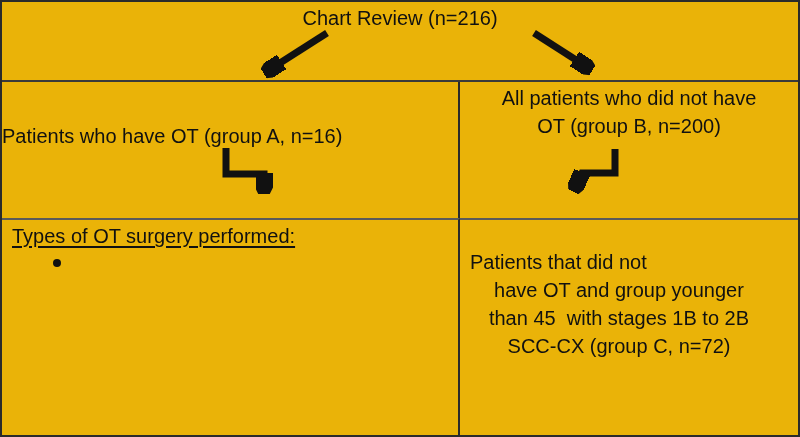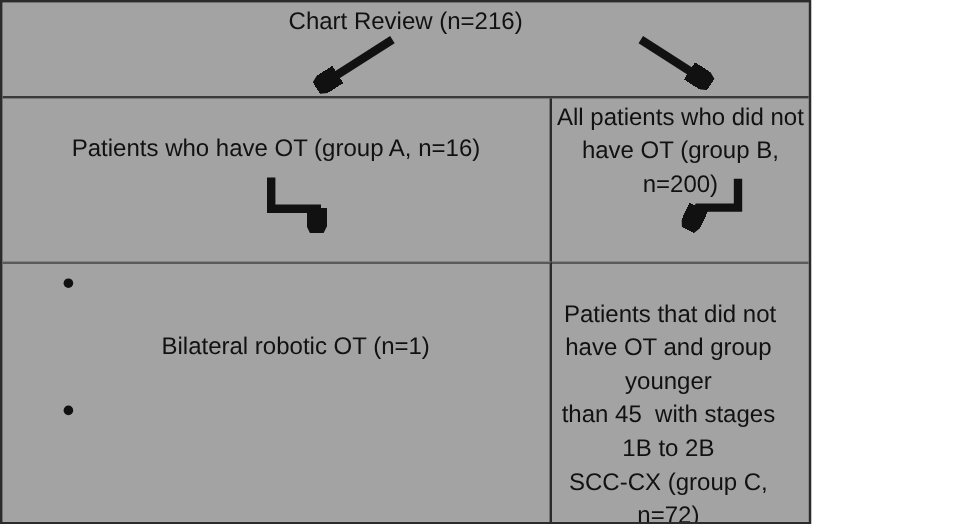--- a/index.html
+++ b/index.html
@@ -3,44 +3,43 @@
 <meta charset="utf-8">
 <style>
   * { box-sizing: border-box; margin: 0; padding: 0; }
   html, body { background: #ffffff; }
   body {
     font-family: "Liberation Sans", "DejaVu Sans", sans-serif;
     color: #111111;
   }
   .figure {
     position: relative;
-    width: 676px;
+    width: 800px;
     height: 437px;
-    background: #a3a3a3;
+    background: #eab308;
     border: 2px solid #2b2b2b;
     overflow: hidden;
   }
   .grid {
     display: grid;
     width: 100%;
     height: 100%;
     grid-template-columns: 458px 1fr;
     grid-template-rows: 80px 136px 1fr;
   }
   .cell { font-size: 20px; line-height: 28px; }
   .cell-top {
     grid-column: 1 / 3;
     border-bottom: 2px solid #3a3a3a;
     text-align: center;
     padding-top: 2px;
   }
   .cell-ml {
     border-right: 2px solid #2b2b2b;
-    text-align: center;
-    padding-top: 28px;
+    padding-top: 40px;
   }
   .cell-mr { padding-top: 2px; border-radius: 19px; }
   .cell-mr .wrapbox {
     max-width: 272px;
     margin: 0 auto;
     text-align: center;
   }
   .cell-bl {
     border-top: 2px solid #5a5a5a;
     border-right: 2px solid #2b2b2b;
@@ -111,25 +110,22 @@
 
     <div class="cell cell-ml">
       <span>Patients who have OT (group A, n=16)</span>
     </div>
 
     <div class="cell cell-mr">
       <div class="wrapbox">All patients who did not have OT (group B, n=200)</div>
     </div>
 
     <div class="cell cell-bl">
+      <div class="heading-underlined">Types of OT surgery performed:</div>
       <ul class="surgery-list">
-        <li>
-          <span class="dot"></span>
-          <span>Bilateral robotic OT (n=1)</span>
-        </li>
         <li>
           <span class="dot"></span>
         </li>
 
       </ul>
     </div>
 
     <div class="cell cell-br">
       <div class="br-line first">Patients that did not</div>
       <div class="br-line">have OT and group younger</div>

